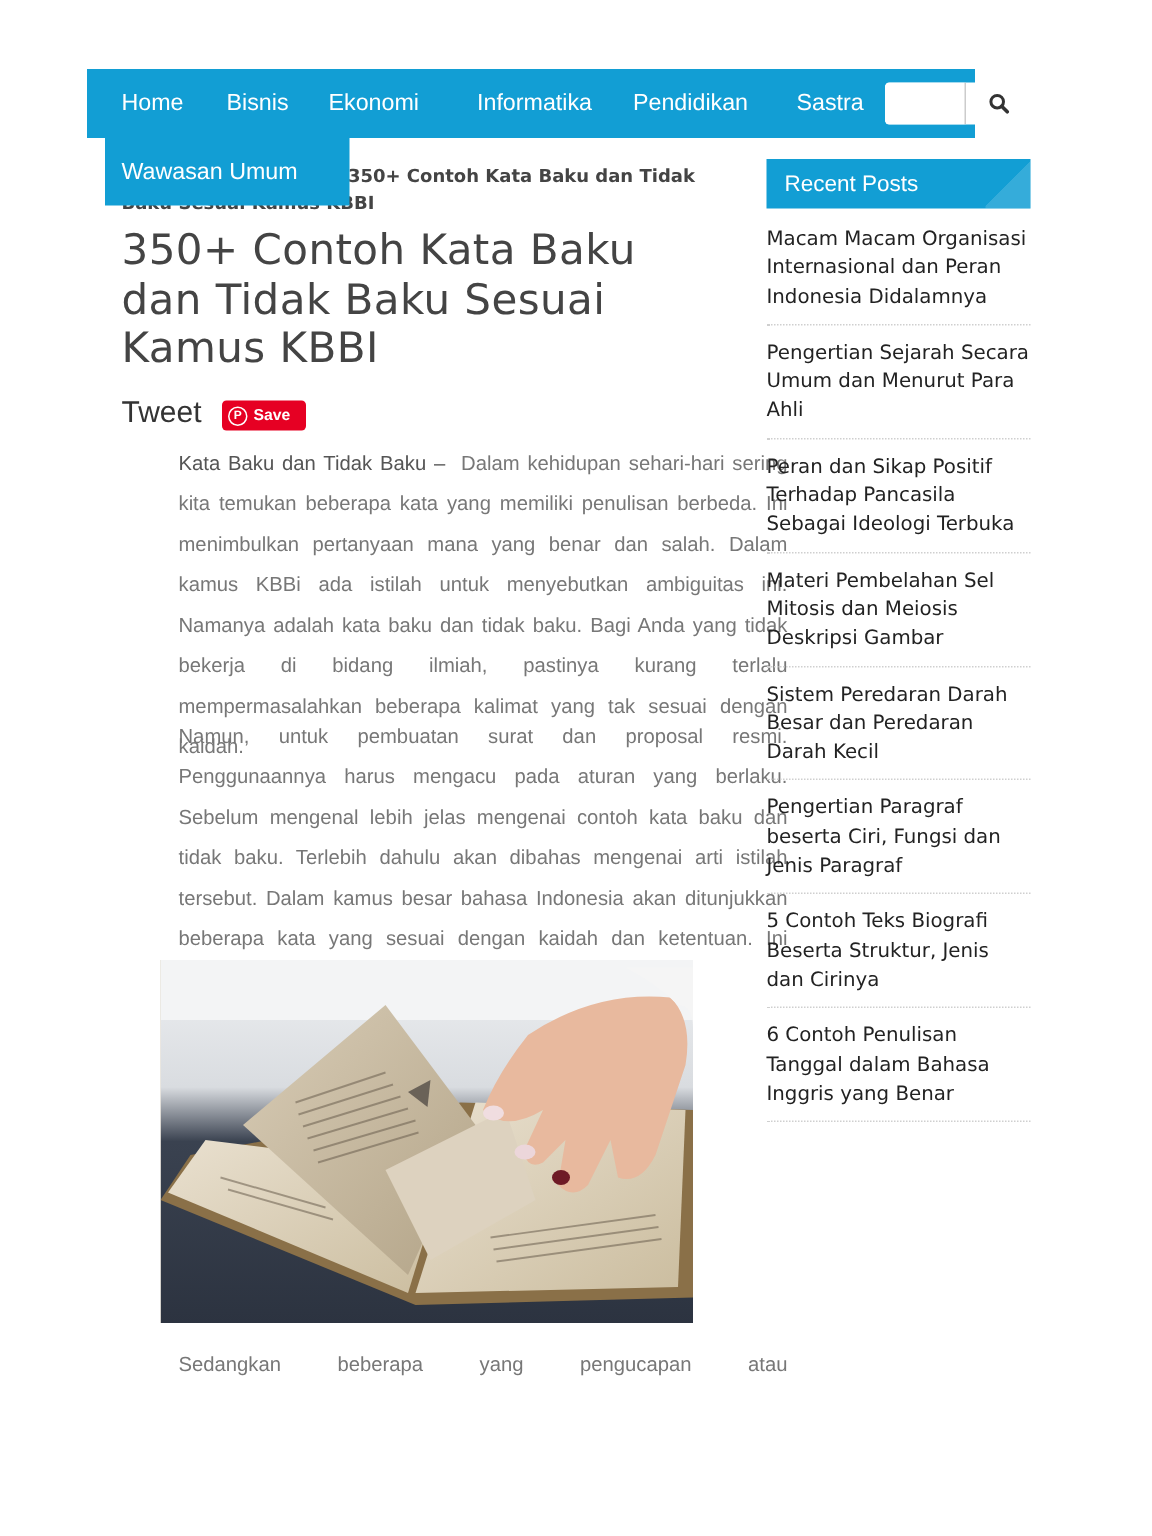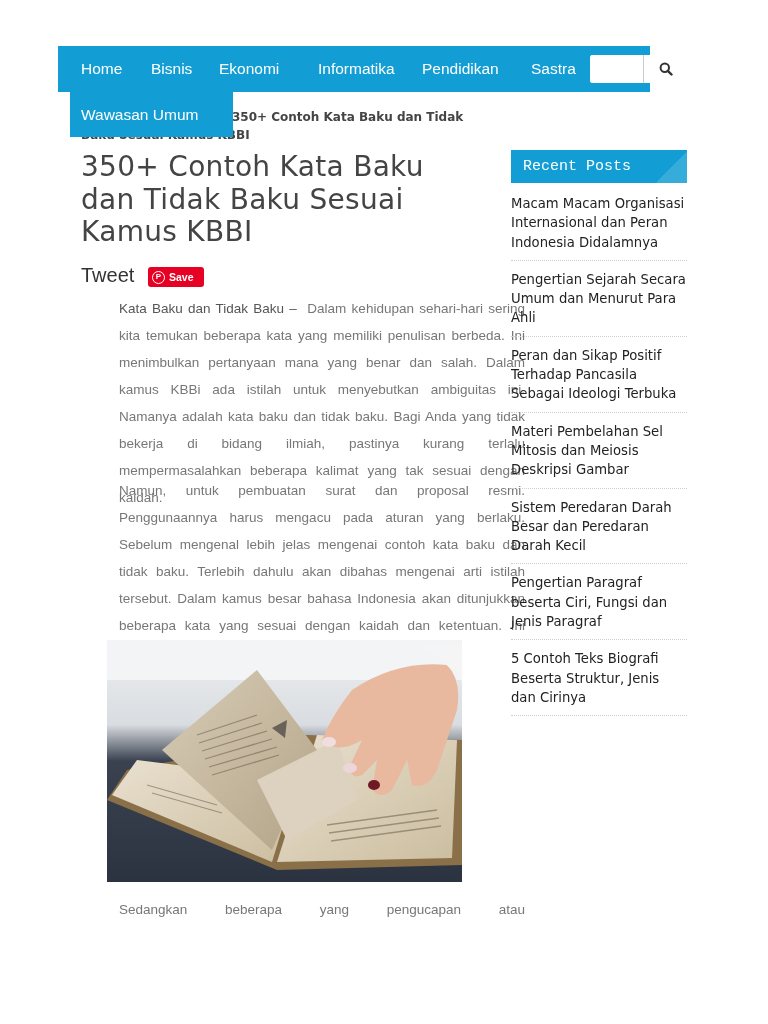--- a/index.html
+++ b/index.html
@@ -80,22 +80,22 @@
   .p3 { top: 896px; text-align: justify; text-align-last: justify; }
 
   .photo {
     position: absolute; left: 107px; top: 640px; width: 355px; height: 242px;
     overflow: hidden; background: #d8cfc2;
   }
 
   .sidebar { position: absolute; left: 511px; top: 106px; width: 176px; }
   .sidebar-header {
     position: relative; height: 33px; background: #129ed4; color: #fff;
-    font-family: Liberation Mono, monospace; font-size: 15px; font-weight: normal;
-    line-height: 33px; padding-left: 12px; overflow: hidden; margin-top: 44px;
+    font-family: Liberation Sans, sans-serif; font-size: 15px; font-weight: normal;
+    line-height: 33px; padding-left: 12px; overflow: hidden;
   }
   .sidebar-header::after {
     content: ""; position: absolute; right: 0; top: 0; width: 30px; height: 33px;
     background: linear-gradient(135deg, transparent 50%, rgba(255,255,255,0.15) 50%);
   }
   .post-list { list-style: none; margin-top: 11px; }
   .post-item {
     font-family: "DejaVu Sans", sans-serif; font-size: 13.2px; color: #222;
     line-height: 19.3px; padding-bottom: 8px; margin-bottom: 9px;
     border-bottom: 1px dotted #cfcfcf; cursor: pointer;
@@ -202,14 +202,15 @@
 <aside class="sidebar">
   <h3 class="sidebar-header">Recent Posts</h3>
   <ul class="post-list">
     <li class="post-item">Macam Macam Organisasi Internasional dan Peran Indonesia Didalamnya</li>
     <li class="post-item">Pengertian Sejarah Secara Umum dan Menurut Para Ahli</li>
     <li class="post-item">Peran dan Sikap Positif Terhadap Pancasila Sebagai Ideologi Terbuka</li>
     <li class="post-item">Materi Pembelahan Sel Mitosis dan Meiosis Deskripsi Gambar</li>
     <li class="post-item">Sistem Peredaran Darah Besar dan Peredaran Darah Kecil</li>
     <li class="post-item">Pengertian Paragraf beserta Ciri, Fungsi dan Jenis Paragraf</li>
     <li class="post-item">5 Contoh Teks Biografi Beserta Struktur, Jenis dan Cirinya</li>
+    <li class="post-item">6 Contoh Penulisan Tanggal dalam Bahasa Inggris yang Benar</li>
   </ul>
 </aside>
 
 </body></html>

